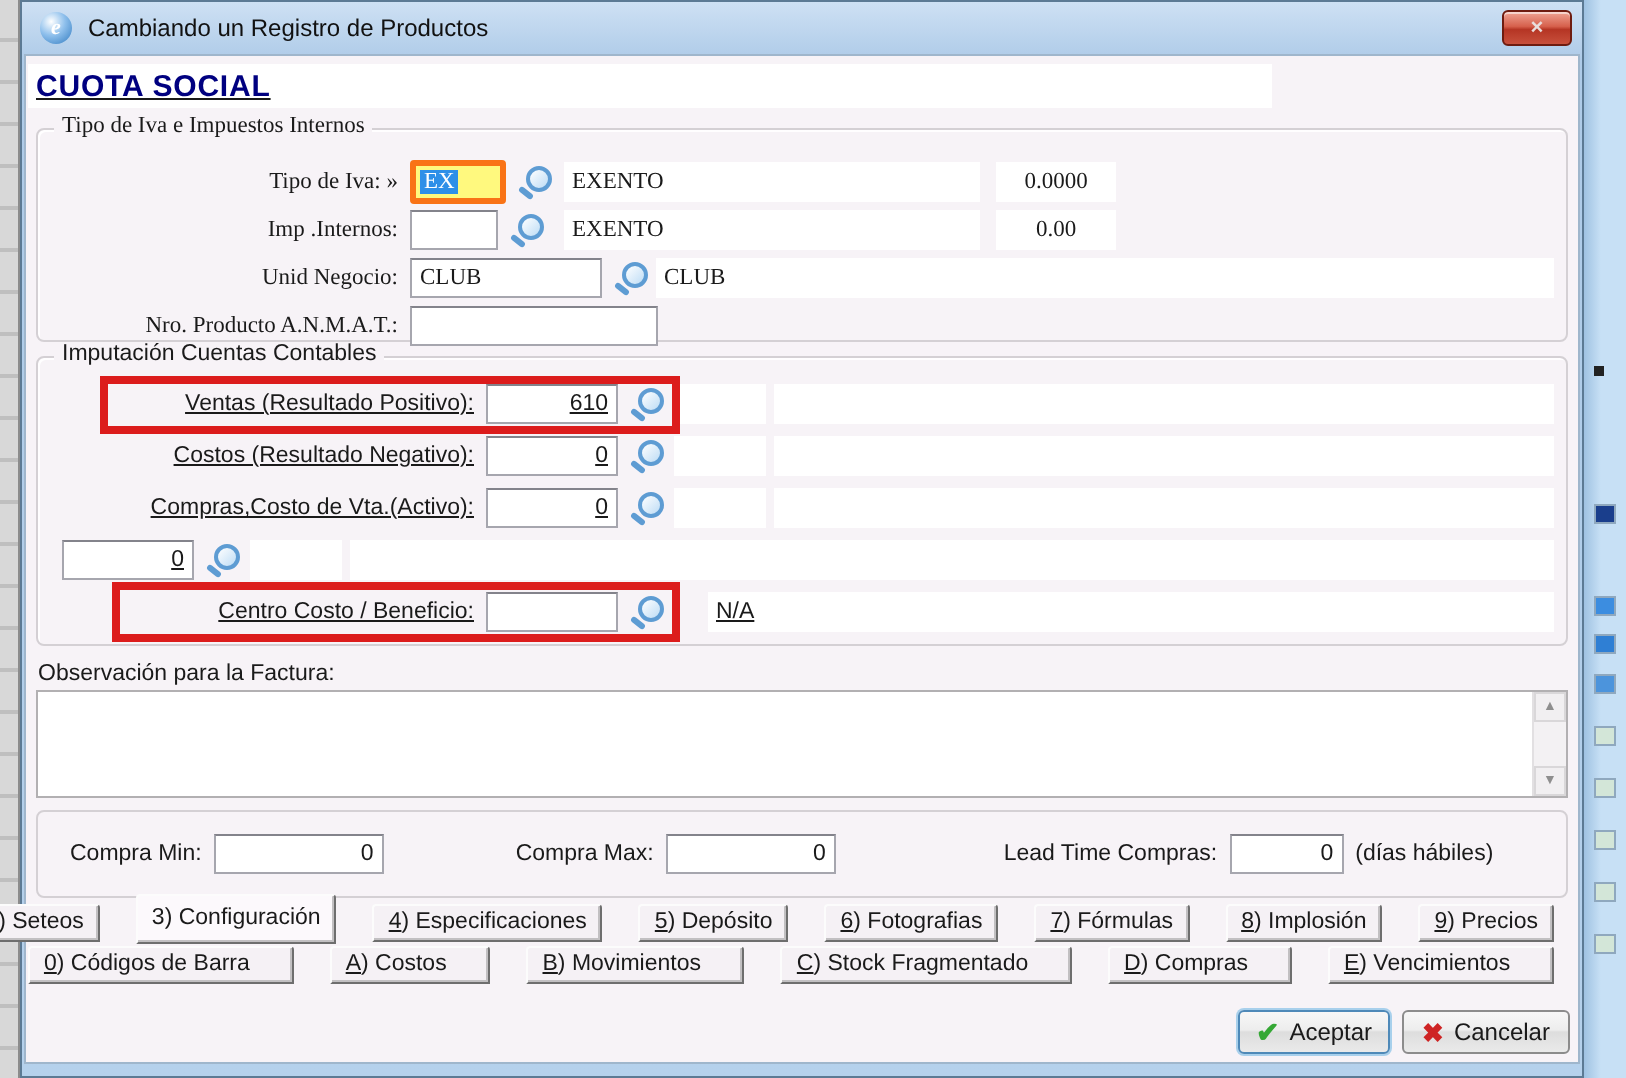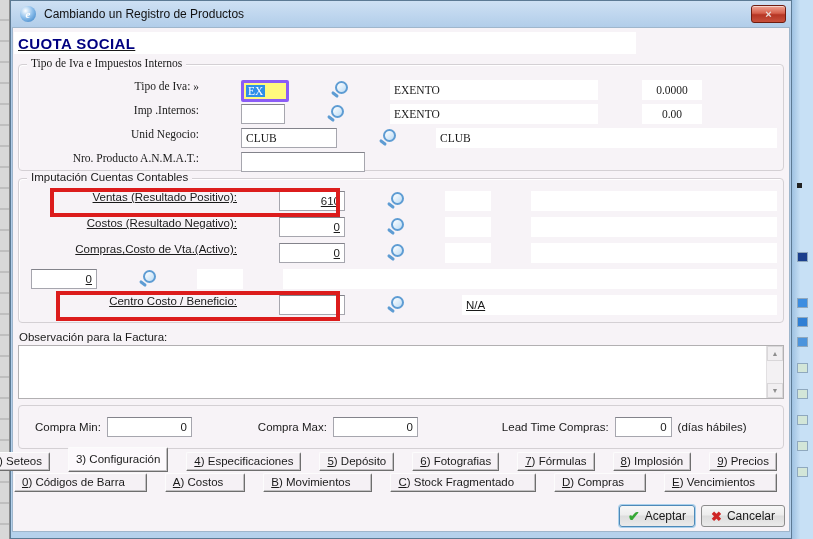--- a/index.html
+++ b/index.html
@@ -58,38 +58,38 @@
   .product-field { position:absolute; left:1px; top:4px; width:622px; height:22px; background:#fff; display:flex; align-items:center;text-decoration:underline; }
   .product-field span { padding-left:4px; color:#000080; font-weight:bold; font-size:15px; letter-spacing:.4px; }
 
   
   .grp { position:absolute; left:5px; right:5px; border:1px solid #D4D0D4; border-radius:4px; box-shadow:inset 1px 1px 0 rgba(255,255,255,.9); }
   .grp-title { position:absolute; top:-8px; left:8px; background:#F7F3F7; padding:0 4px; font-size:11.5px; }
   .grp1 { top:36px; height:107px;font-family:Liberation Serif, serif; }
   .grp2 { top:150px; height:145px;text-decoration:underline; }
   .grp1 .grp-inner { padding:15px 6px 0 6px; }
   .grp2 .grp-inner { padding:12px 6px 0 6px; }
-  .row { display:flex; align-items:flex-start; height:22px;gap:36px; }
+  .row { display:flex; align-items:center; height:22px; }
   .grp1 .row { height:21px; margin-bottom:3px; }
   .grp2 .row { height:22px; margin-bottom:4px; }
   .lbl { flex:none; text-align:right; font-size:11.5px; }
   .g1-lbl { width:174px; }
   .g2-lbl { width:212px; }
 
   .tb { background:#fff; border:1px solid #A6A6AE; border-top-color:#83838B; height:20px; display:flex; align-items:center; padding:0 4px; font-size:11.5px; }
   .tb.num { justify-content:flex-end; }
   .ff { background:#fff; height:20px; display:flex; align-items:center; padding:0 4px; font-size:11.5px; }
   .ff-desc { width:208px; margin-left:6px; }
   .ff-rate { width:60px; margin-left:8px; justify-content:center; }
   .ff-long { flex:1 1 auto; margin-left:4px; }
   .ff-na { flex:1 1 auto; margin-left:22px; padding-left:4px; }
 
   .focus-wrap {
     margin-left:6px; width:48px; height:22px; flex:none;
-    border:3px solid #8b5cf6; border-radius:2px; background:#FFF97E;
+    border:3px solid #f97316; border-radius:2px; background:#FFF97E;
     display:flex; align-items:center; padding-left:2px;
   }
   .focus-wrap .sel { background:#2E8FE8; color:#fff; font-size:11.5px; padding:0 2px; }
   .in-code { margin-left:6px; width:44px; flex:none; }
   .in-unid { margin-left:6px; width:96px; flex:none; }
   .in-anmat { margin-left:6px; width:124px; flex:none; }
   .in-acct { margin-left:6px; width:66px; flex:none; }
   .ff-short { width:46px; margin-left:5px; flex:none; }
 
   

